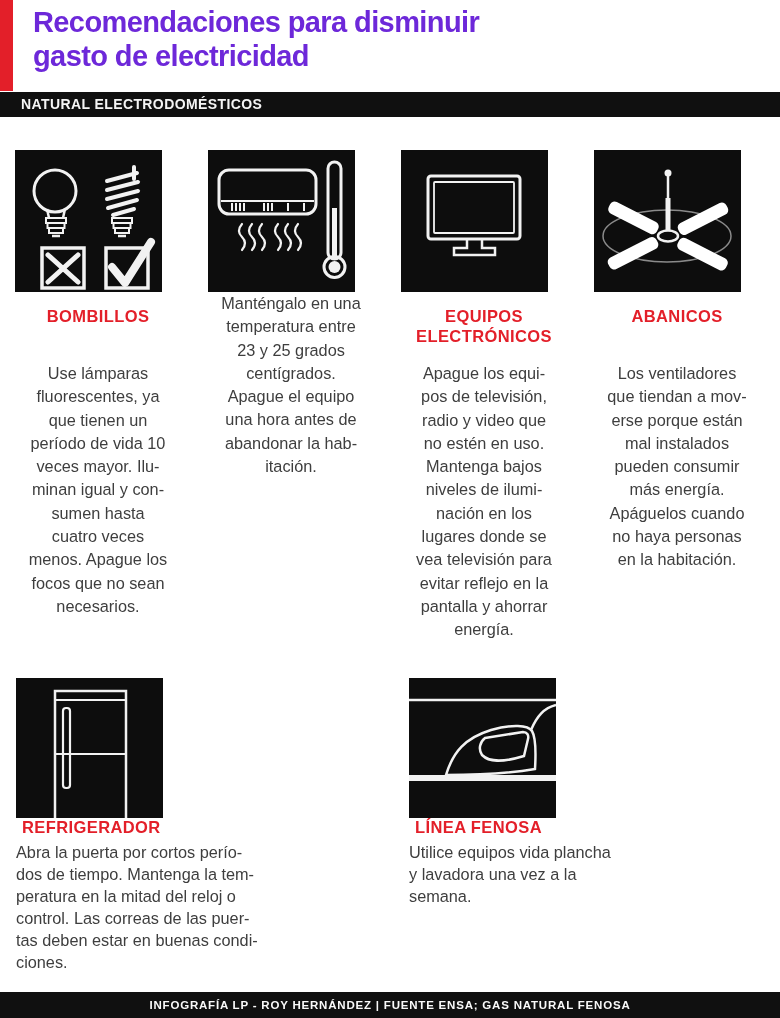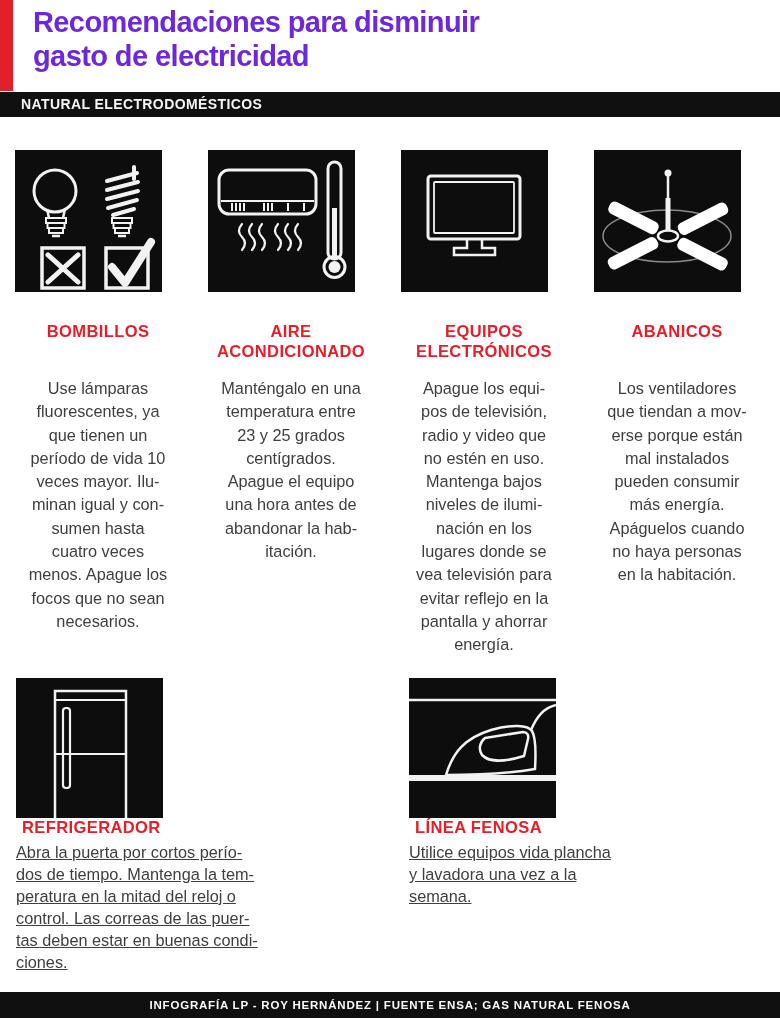--- a/index.html
+++ b/index.html
@@ -26,21 +26,21 @@
   
   .grid{
     position:absolute;left:15px;top:150px;width:752px;
     display:grid;grid-template-columns:repeat(4,166px);column-gap:27px;
   }
   .icon-box{
     width:147px;height:142px;background:#0d0d0d;
   }
   .icon-box svg{display:block;width:100%;height:100%;}
   .card-heading{
-    margin-top:25px;height:60px;box-sizing:border-box;padding-top:4px;
+    margin-top:10px;height:60px;box-sizing:border-box;padding-top:4px;
     text-align:center;color:#e31f29;font-weight:bold;
     font-size:16.5px;line-height:20px;letter-spacing:0.4px;
     white-space:pre-line;
   }
   .card-body{
     font-size:16.3px;line-height:23.3px;color:#3e3e3e;
     white-space:pre-line;
     text-align:center;
   }
   
@@ -49,21 +49,21 @@
     display:grid;grid-template-columns:393px 355px;
   }
   .b-icon-box{width:147px;height:140px;background:#0d0d0d;}
   .b-icon-box svg{display:block;width:100%;height:100%;}
   .b-heading{
     margin-top:0;padding-left:6px;
     color:#e31f29;font-weight:bold;font-size:16.5px;letter-spacing:0.4px;
   }
   .b-body{
     margin-top:4px;
-    font-size:16.3px;line-height:22px;color:#3e3e3e;white-space:pre-line;text-decoration:underline;
+    font-size:16.3px;line-height:22px;color:#3e3e3e;white-space:pre-line;
   }
   
   .footer{
     position:absolute;left:0;top:992px;width:780px;height:26px;
     background:#101010;color:#fafafa;text-align:center;
     font-size:11.5px;font-weight:bold;letter-spacing:0.8px;line-height:26px;
   }
   .ik{fill:none;stroke:#f2f2f2;}
 </style>
 </head>
@@ -140,22 +140,20 @@
               <path d="M80,74 q-6,7 0,13 q6,6 0,13"></path>
               <path d="M90,74 q-6,7 0,13 q6,6 0,13"></path>
             </g>
             <rect x="120" y="12" width="13" height="97" rx="6.5" stroke-width="3"></rect>
             <rect x="124" y="58" width="5" height="48" fill="#f2f2f2" stroke="none"></rect>
             <circle cx="126.5" cy="117" r="10.5" stroke-width="3"></circle>
             <circle cx="126.5" cy="117" r="6" fill="#f2f2f2" stroke="none"></circle>
           </g>
         </svg>
       </div>
-      <div class="card-heading">AIRE
-ACONDICIONADO</div>
       <div class="card-body">Manténgalo en una
 temperatura entre
 23 y 25 grados
 centígrados.
 Apague el equipo
 una hora antes de
 abandonar la hab-
 itación.</div>
     </div>
 

